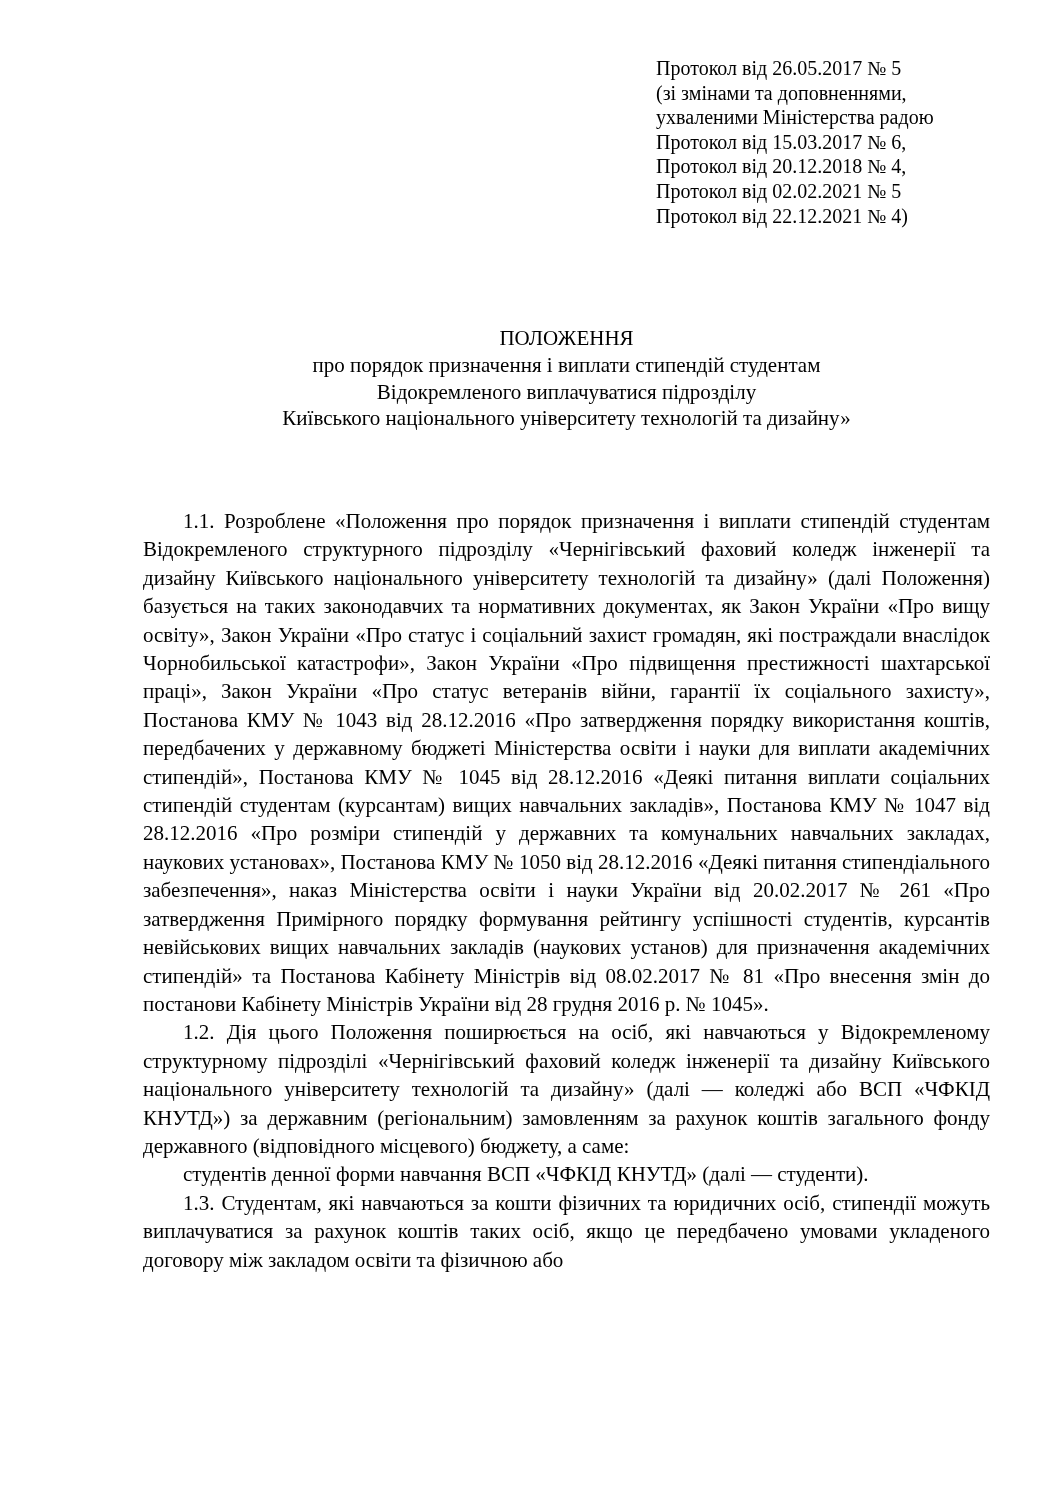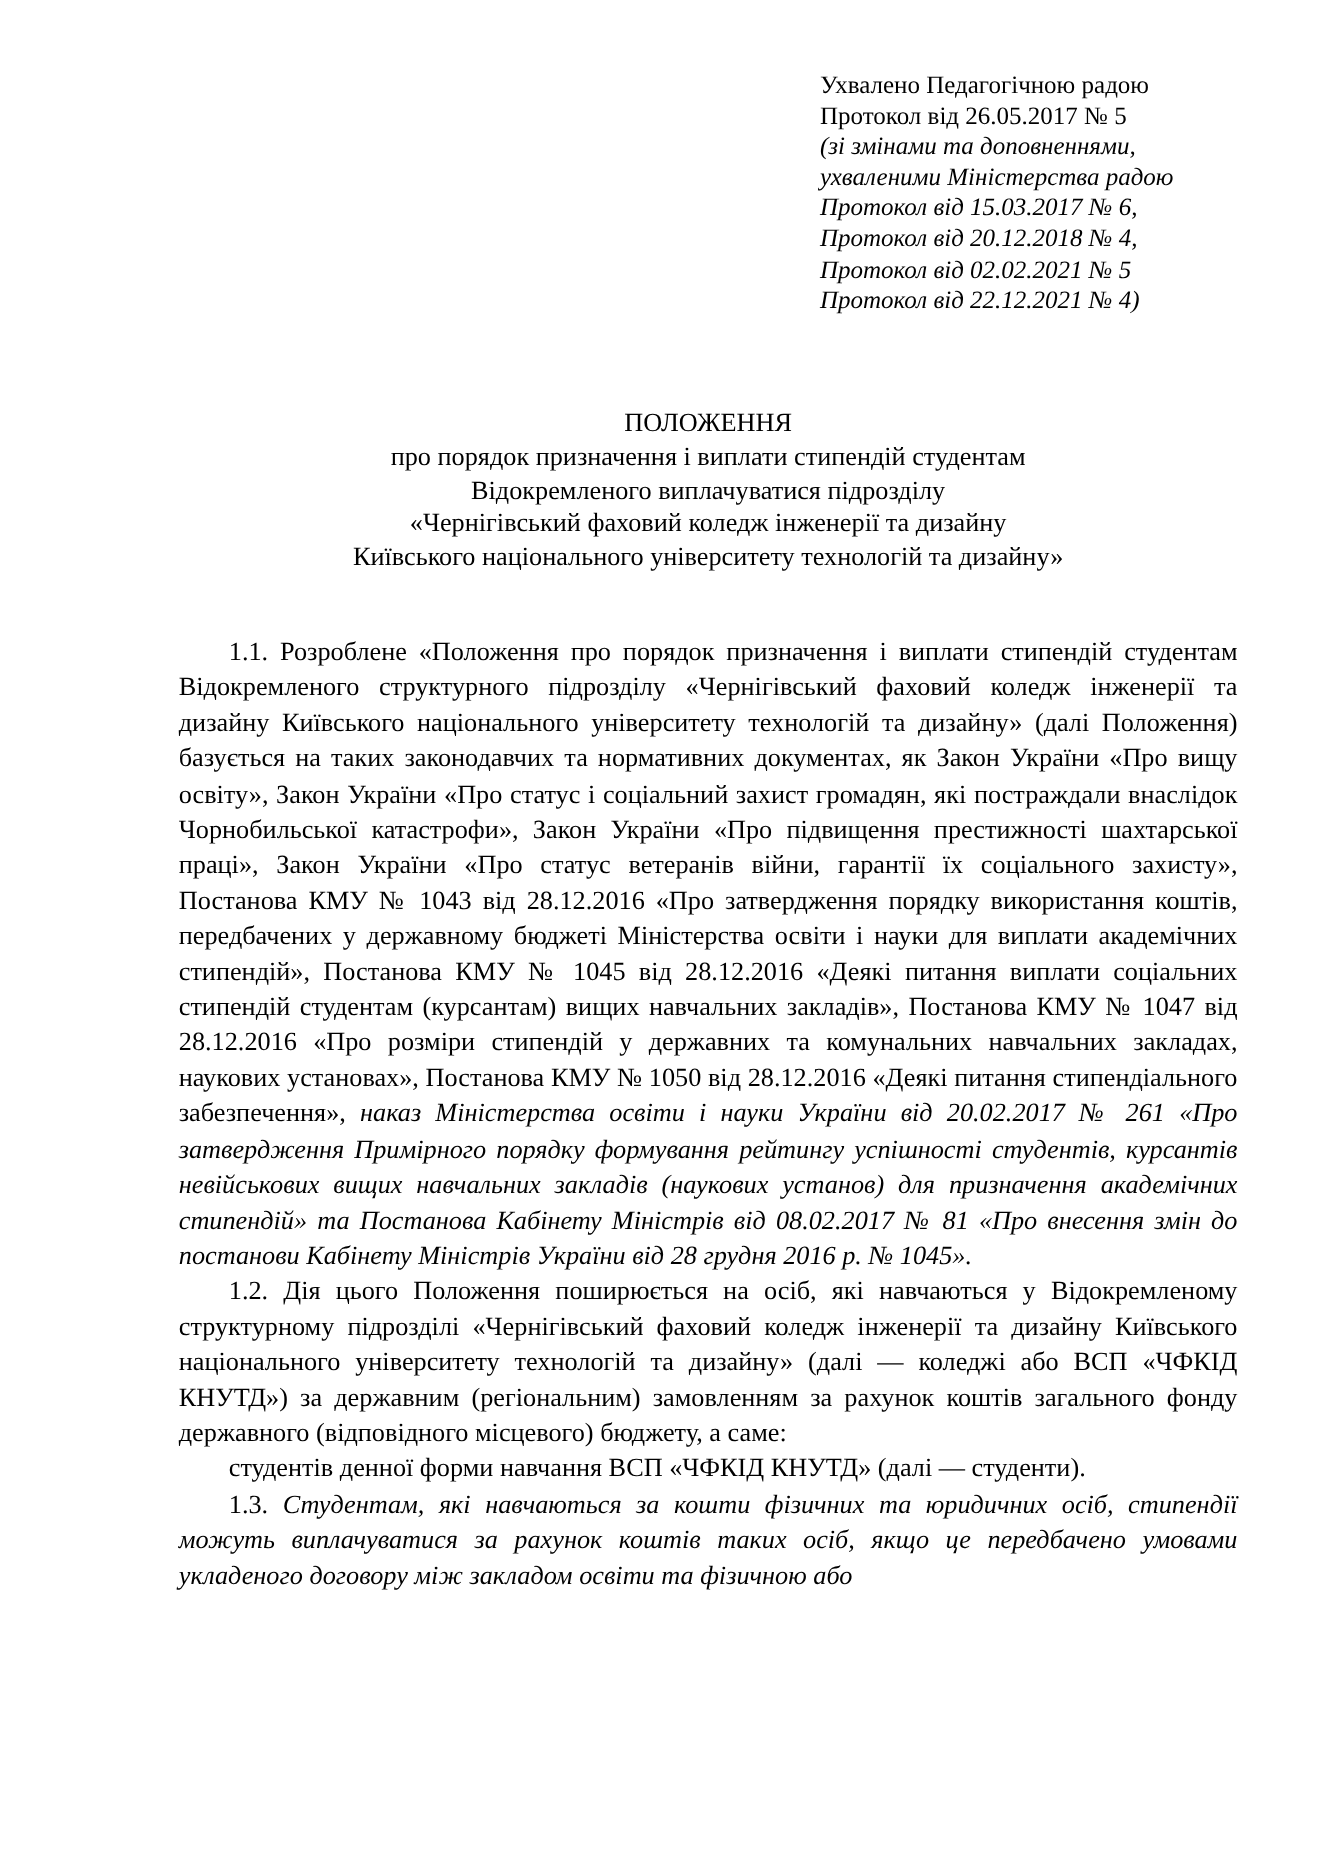--- a/index.html
+++ b/index.html
@@ -9,21 +9,21 @@
   }
   .page {
     position: relative;
     width: 1058px;
     height: 1497px;
     background: #ffffff;
     color: #000000;
     font-family: "Liberation Serif", serif;
     overflow: hidden;
   }
-  .italic { font-style: italic; }
+  .italic { }
 
   .approval {
     position: absolute;
     left: 656px;
     top: 56px;
     font-size: 20px;
     line-height: 24.6px;
     white-space: nowrap;
   }
 
@@ -61,35 +61,33 @@
     font-weight: normal;
     text-align: left;
   }
 </style>
 </head>
 <body>
 
 <div class="page">
 
   <div class="approval">
-    <div class="ap-line">Ухвалено Педагогічною радою</div>
     <div class="ap-line">Протокол від 26.05.2017 № 5</div>
     <div class="ap-line italic">(зі змінами та доповненнями,</div>
     <div class="ap-line italic">ухваленими Міністерства радою</div>
     <div class="ap-line italic">Протокол від 15.03.2017 № 6,</div>
     <div class="ap-line italic">Протокол від 20.12.2018 № 4,</div>
     <div class="ap-line italic">Протокол від 02.02.2021 № 5</div>
     <div class="ap-line italic">Протокол від 22.12.2021 № 4)</div>
   </div>
 
   <div class="doc-title">
     <div class="title-line">ПОЛОЖЕННЯ</div>
     <div class="title-line">про порядок призначення і виплати стипендій студентам</div>
     <div class="title-line">Відокремленого виплачуватися підрозділу</div>
-    <div class="title-line">«Чернігівський фаховий коледж інженерії та дизайну</div>
     <div class="title-line">Київського національного університету технологій та дизайну»</div>
   </div>
 
   <div class="content">
 
 
     <p class="para"><span>1.1. Розроблене «Положення про порядок призначення і виплати стипендій студентам Відокремленого структурного підрозділу «Чернігівський фаховий коледж інженерії та дизайну Київського національного університету технологій та дизайну»  (далі Положення) базується на таких законодавчих та нормативних документах, як Закон України «Про вищу освіту», Закон України «Про статус і соціальний захист громадян, які постраждали внаслідок Чорнобильської катастрофи», Закон України «Про підвищення престижності шахтарської праці», Закон України «Про статус ветеранів війни, гарантії їх соціального захисту», Постанова КМУ № 1043 від 28.12.2016 «Про затвердження порядку використання коштів, передбачених у державному бюджеті Міністерства освіти і науки для виплати академічних стипендій»,  Постанова КМУ № 1045 від 28.12.2016 «Деякі питання виплати соціальних стипендій студентам (курсантам) вищих навчальних закладів», Постанова КМУ № 1047 від 28.12.2016 «Про розміри  стипендій у державних та комунальних навчальних закладах, наукових установах», Постанова КМУ № 1050 від 28.12.2016 «Деякі питання стипендіального забезпечення», </span><span class="italic">наказ Міністерства освіти і науки України від 20.02.2017 № 261 «Про затвердження Примірного порядку формування рейтингу успішності студентів, курсантів невійськових вищих навчальних закладів (наукових установ) для призначення академічних стипендій» та Постанова Кабінету Міністрів від 08.02.2017 № 81 «Про внесення змін до постанови Кабінету Міністрів України від 28 грудня 2016 р. № 1045».</span></p>
 
     <p class="para">1.2. Дія цього Положення поширюється на осіб, які навчаються у Відокремленому структурному підрозділі «Чернігівський фаховий коледж інженерії та дизайну Київського національного університету технологій та дизайну»  (далі — коледжі або ВСП «ЧФКІД КНУТД») за державним (регіональним) замовленням за рахунок коштів загального фонду державного (відповідного місцевого) бюджету, а саме:</p>
 

